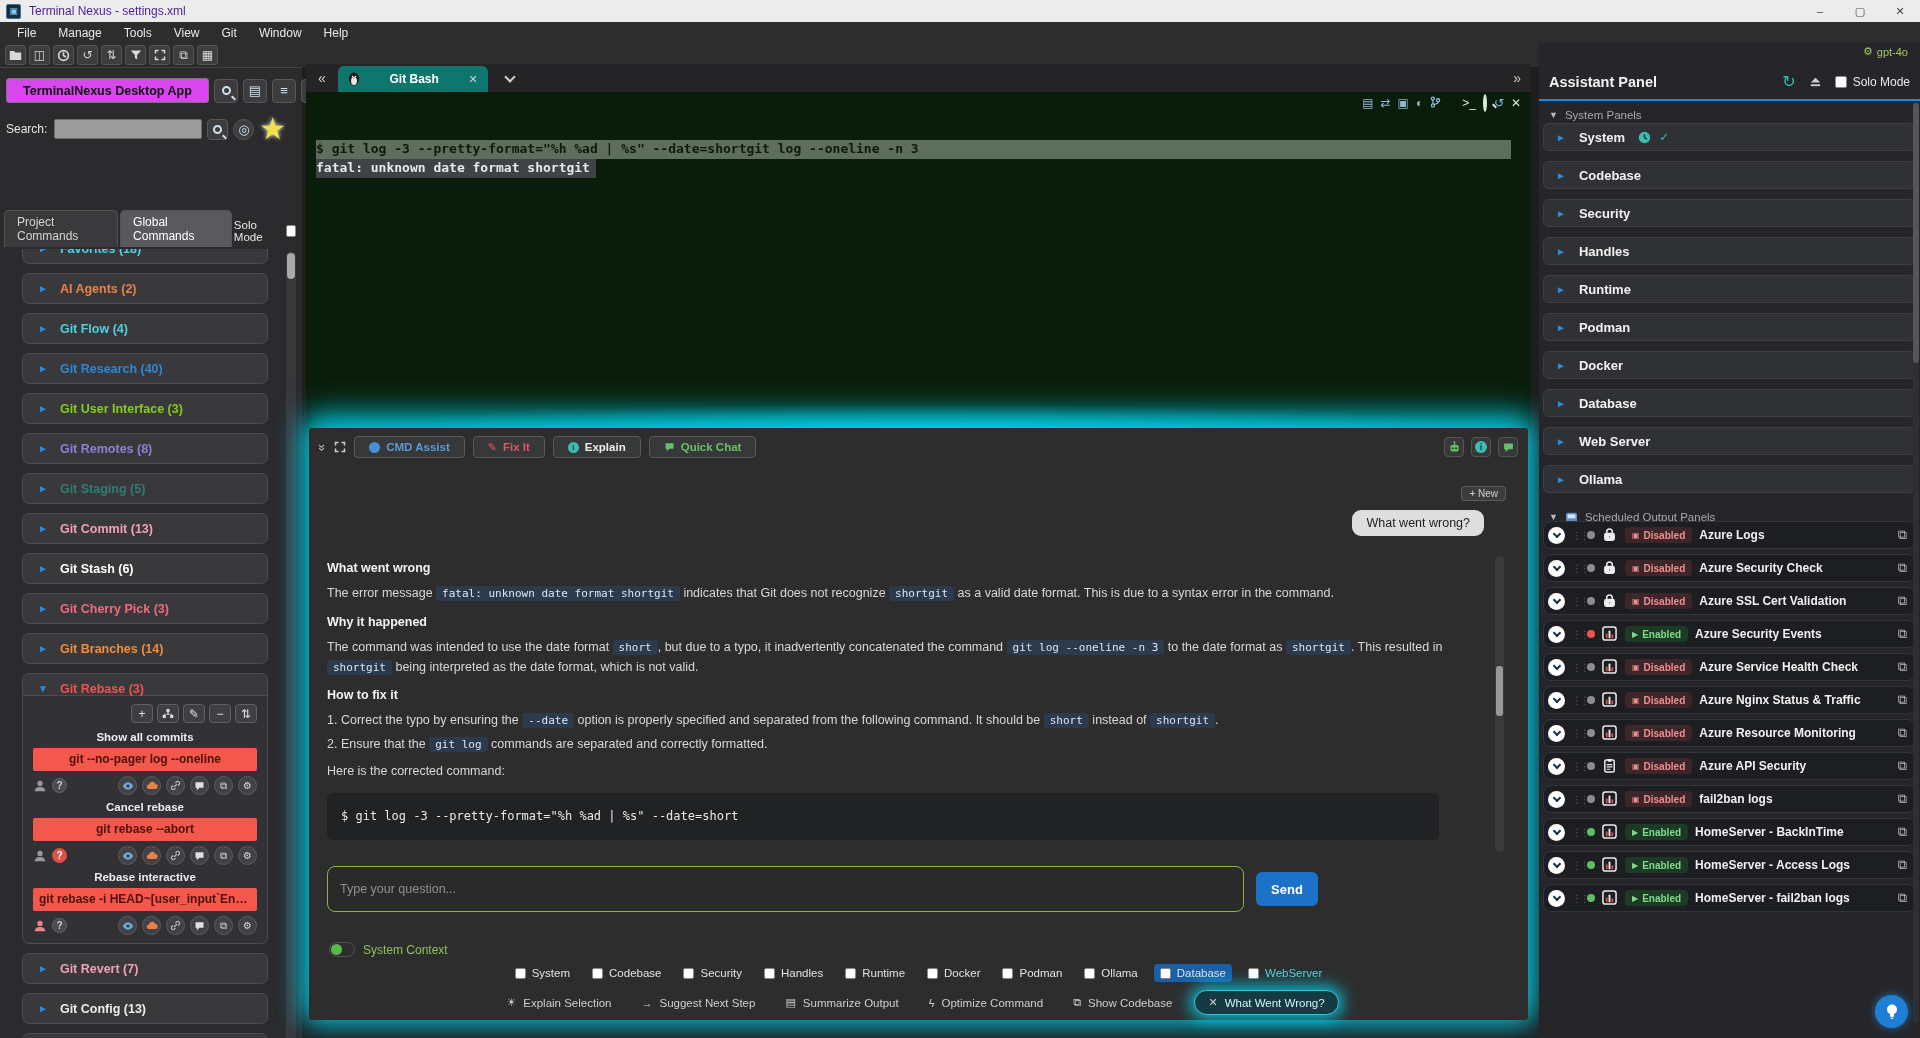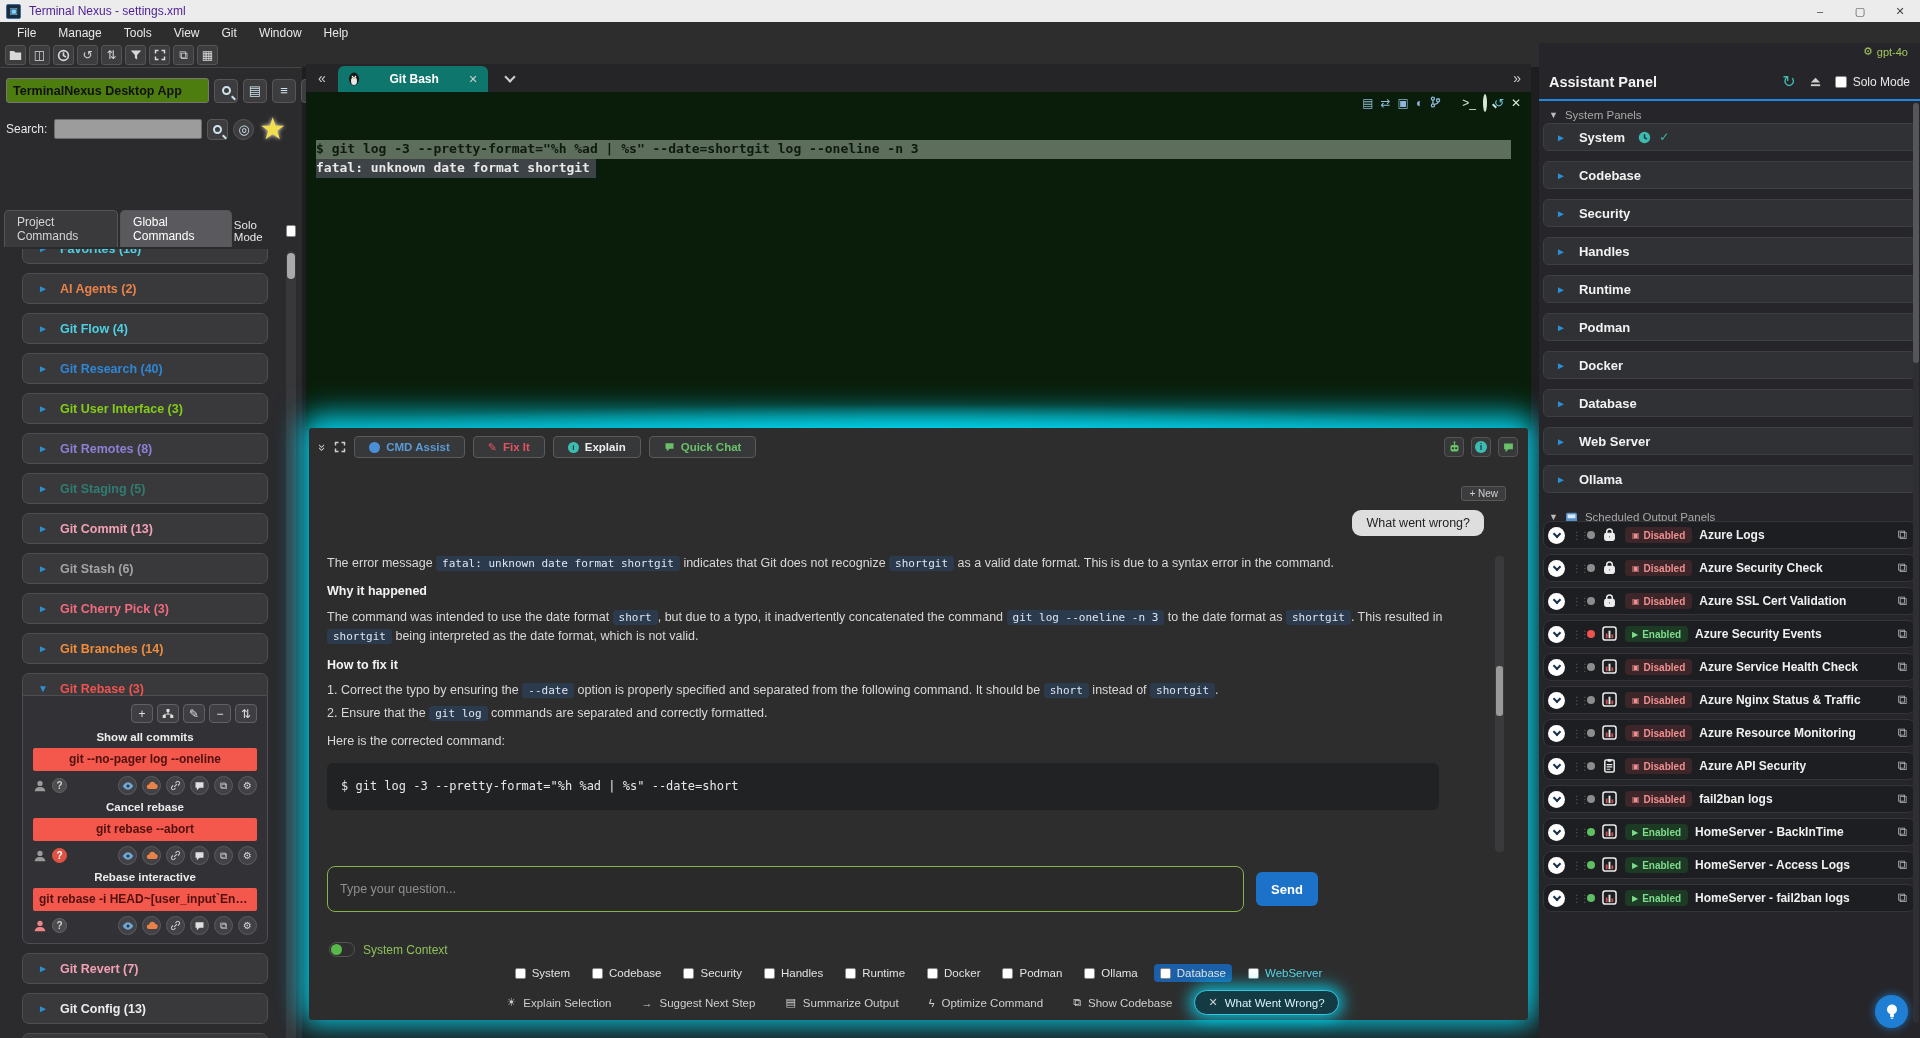--- a/index.html
+++ b/index.html
@@ -16,22 +16,22 @@
   #wincontrols span{width:40px;height:22px;display:flex;align-items:center;justify-content:center;color:#444;font-size:11px;}
   
   #menubar{position:absolute;left:0;top:22px;width:1920px;height:21px;background:#2d2d2d;display:flex;align-items:center;gap:4px;padding-left:8px;}
   #menubar span{color:#e8e8e8;font-size:12px;padding:2px 9px;}
   #toolbar{position:absolute;left:0;top:43px;width:1920px;height:24px;background:#2d2d2d;display:flex;align-items:center;gap:3px;padding-left:5px;}
   .tbtn{width:21px;height:20px;background:#3d3d40;border:1px solid #555;border-radius:3px;color:#d8d8d8;
     display:flex;align-items:center;justify-content:center;font-size:12px;}
   
   #sidebar{position:absolute;left:0;top:67px;width:302px;height:971px;background:#2b2b2e;border-top:1px solid #444;}
   #appsel-row{position:absolute;left:6px;top:10px;display:flex;gap:5px;align-items:center;}
-  #appsel{width:203px;height:25px;background:#4d7c0f;color:#111;font-weight:bold;font-size:12.5px;
-    border:1px solid #777;border-radius:3px;padding:0 6px;font-family:inherit;}
+  #appsel{width:203px;height:25px;background:#d946ef;color:#111;font-weight:bold;font-size:12.5px;
+    border:1px solid #777;border-radius:3px;padding:0 16px;font-family:inherit;}
   .sq{width:24px;height:24px;background:#3d3d40;border:1px solid #575757;border-radius:4px;color:#cfe3ef;
     display:flex;align-items:center;justify-content:center;font-size:13px;}
   .mag{width:9px;height:9px;border:2px solid #cfe3ef;border-radius:50%;position:relative;}
   .mag::after{content:"";position:absolute;width:5px;height:2px;background:#cfe3ef;transform:rotate(45deg);left:7px;top:9px;}
   #search-row{position:absolute;left:6px;top:48px;display:flex;gap:5px;align-items:center;}
   #search-row label{color:#e8e8e8;font-size:12px;margin-right:2px;}
   #search-input{width:148px;height:20px;background:#9c9c9c;border:1px solid #6c6c6c;border-radius:2px;padding:0 5px;font-family:inherit;}
   #fav-star{color:#f2df4e;font-size:30px;line-height:26px;text-shadow:0 0 4px #fffbe0;}
   #cmdtabs{position:absolute;left:4px;top:155px;width:292px;height:24px;display:flex;align-items:flex-end;}
   .cmdtab{padding:4px 12px;font-size:12px;color:#d5d5d5;background:#3a3a3d;border:1px solid #555;border-bottom:none;border-radius:5px 5px 0 0;margin-right:2px;}
@@ -282,21 +282,21 @@
           <span class="lbl" style="color: rgb(47, 125, 114);">Git Staging (5)</span>
         </div>
 
         <div class="cat">
           <span class="arr">►</span>
           <span class="lbl" style="color: rgb(242, 160, 181);">Git Commit (13)</span>
         </div>
 
         <div class="cat">
           <span class="arr">►</span>
-          <span class="lbl" style="color: #a3a3a3;">Git Stash (6)</span>
+          <span class="lbl" style="color: #ffffff;">Git Stash (6)</span>
         </div>
 
         <div class="cat">
           <span class="arr">►</span>
           <span class="lbl" style="color: rgb(240, 106, 126);">Git Cherry Pick (3)</span>
         </div>
 
         <div class="cat">
           <span class="arr">►</span>
           <span class="lbl" style="color: rgb(240, 140, 58);">Git Branches (14)</span>
@@ -563,20 +563,21 @@
         <svg width="13" height="11" viewBox="0 0 16 15" fill="#6abf69">
             <path d="M2 2h12v8H8l-4 4v-4H2z"></path>
           </svg>
         </span>
     </span>
   </div>
   <span id="new-btn">+ New</span>
   <div id="bubble">What went wrong?</div>
 
   <div id="msg">
+    <h4>What went wrong</h4>
     <p><span>The error message</span> <code>fatal: unknown date format shortgit</code> <span>indicates that Git does not recognize</span> <code>shortgit</code> <span>as a valid date format. This is due to a syntax error in the command.</span></p>
     <h4>Why it happened</h4>
     <p><span>The command was intended to use the date format</span> <code>short</code><span>, but due to a typo, it inadvertently concatenated the command</span> <code>git log --oneline -n 3</code> <span>to the date format as</span> <code>shortgit</code><span>. This resulted in</span> <code>shortgit</code> <span>being interpreted as the date format, which is not valid.</span></p>
     <h4>How to fix it</h4>
     <p style="margin-bottom:2px;"><span>1. Correct the typo by ensuring the</span> <code>--date</code> <span>option is properly specified and separated from the following command. It should be</span> <code>short</code> <span>instead of</span> <code>shortgit</code><span>.</span></p>
     <p><span>2. Ensure that the</span> <code>git log</code> <span>commands are separated and correctly formatted.</span></p>
     <p>Here is the corrected command:</p>
     <div id="codeblock">
       <div>$ git log -3 --pretty-format="%h %ad | %s" --date=short</div>
     </div>

